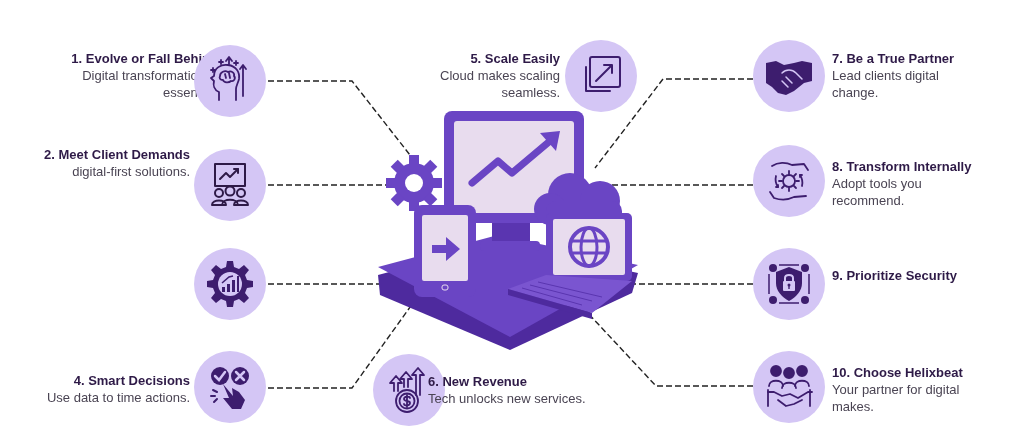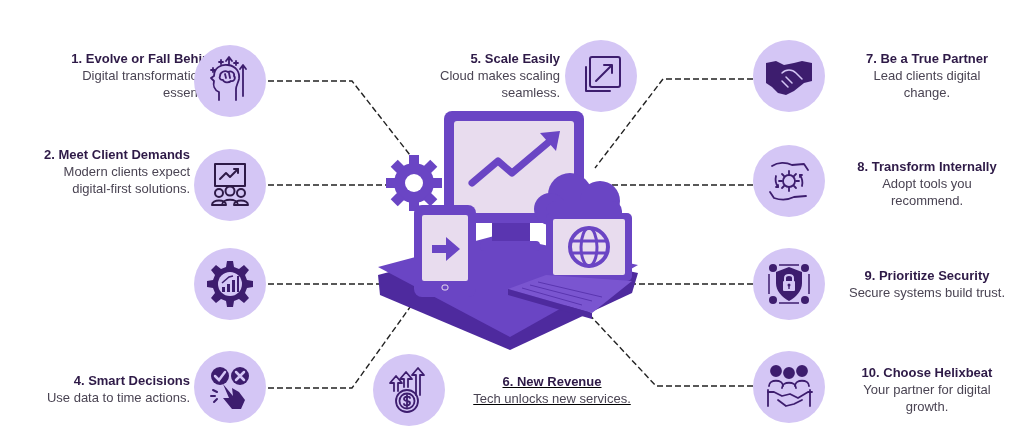--- a/index.html
+++ b/index.html
@@ -7,21 +7,21 @@
   body { position: relative; font-family: "Liberation Sans", "DejaVu Sans", sans-serif; }
   .stage { position: absolute; left: 0; top: 0; width: 1024px; height: 448px; }
   svg.lines { position: absolute; left: 0; top: 0; width: 1024px; height: 448px; }
   .circle {
     position: absolute; width: 72px; height: 72px; border-radius: 50%;
     background: #d4c6f5; display: flex; align-items: center; justify-content: center;
   }
   .circle svg { width: 50px; height: 50px; }
   .text { position: absolute; width: 200px; }
   .text.right-align { text-align: right; }
-  .text.left-align { text-align: center; }
+  .text.left-align { text-align: left; }
   .title { font-weight: bold; font-size: 13px; color: #2e1a47; line-height: 17px; }
   .desc { font-size: 13px; color: #4a4453; line-height: 17px; }
   .illus { position: absolute; left: 370px; top: 105px; width: 280px; height: 245px; }
 </style>
 </head>
 <body>
 
 <div class="stage">
 
   <svg class="lines" viewBox="0 0 1024 448">
@@ -58,21 +58,20 @@
       <path d="M38 40 V10 M35 13 L38 9 L41 13"></path>
       <path d="M24 8 V2 M21 5 L24 1 L27 5"></path>
       <path d="M14 6 H18 M16 4 V8"></path>
       <path d="M29 7 H33 M31 5 V9"></path>
       <path d="M6 14 H10 M8 12 V16"></path>
     </svg>
   </div>
 
   <div class="text right-align" style="left:5px; top:146px; width:185px;text-align:right;">
     <div class="title">2. Meet Client Demands</div>
-    <div class="desc">Modern clients expect</div>
     <div class="desc">digital-first solutions.</div>
   </div>
   <div class="circle" style="left:194px; top:149px;">
     <svg viewBox="0 0 50 50" fill="none" stroke="#2e1a47" stroke-width="2" stroke-linecap="round" stroke-linejoin="round">
       <rect x="10" y="4" width="30" height="22"></rect>
       <polyline points="15,19 21,13 25,17 33,9"></polyline>
       <polyline points="29,9 33,9 33,13"></polyline>
       <circle cx="14" cy="33" r="4"></circle>
       <circle cx="25" cy="31" r="4.5"></circle>
       <circle cx="36" cy="33" r="4"></circle>
@@ -129,21 +128,21 @@
   <div class="circle" style="left:373px; top:354px;">
     <svg viewBox="0 0 50 50" fill="none" stroke="#3d1d6e" stroke-width="1.8" stroke-linecap="round" stroke-linejoin="round">
       <path d="M10 26 V18 H6 L12 11 L18 18 H14 V26"></path>
       <path d="M20 22 V14 H16 L22 7 L28 14 H24 V22"></path>
       <path d="M32 30 V10 H28 L34 3 L40 10 H36 V30"></path>
       <circle cx="23" cy="36" r="11"></circle>
       <circle cx="23" cy="36" r="7.5"></circle>
       <path d="M26 33 C26 31 20 31 20 34 C20 37 26 35 26 38 C26 41 20 41 20 39 M23 30 V42"></path>
     </svg>
   </div>
-  <div class="text left-align" style="left:452px; top:373px; width:200px;text-decoration:underline;">
+  <div class="text left-align" style="left:428px; top:373px; width:200px;">
     <div class="title">6. New Revenue</div>
     <div class="desc">Tech unlocks new services.</div>
   </div>
 
   <div class="circle" style="left:753px; top:40px;">
     <svg viewBox="0 0 50 50">
       <path d="M2 12 L12 10 L20 14 L30 12 L38 10 L48 12 L48 30 L40 32 L30 40 L22 44 L14 42 L8 36 L2 32 Z" fill="#3d1d6e"></path>
       <path d="M18 22 C22 18 28 18 32 22 L38 28 M22 26 L28 32 M18 30 L24 36" stroke="#d4c6f5" stroke-width="1.5" fill="none" stroke-linecap="round"></path>
     </svg>
   </div>
@@ -178,40 +177,39 @@
       <rect x="24.3" y="26" width="1.4" height="4" fill="#3d1d6e"></rect>
       <circle cx="9" cy="9" r="4" fill="#3d1d6e"></circle>
       <circle cx="41" cy="9" r="4" fill="#3d1d6e"></circle>
       <circle cx="9" cy="41" r="4" fill="#3d1d6e"></circle>
       <circle cx="41" cy="41" r="4" fill="#3d1d6e"></circle>
       <path d="M15 6 H35 M15 44 H35 M5 15 V35 M45 15 V35" stroke="#3d1d6e" stroke-width="1.5" fill="none"></path>
     </svg>
   </div>
   <div class="text left-align" style="left:832px; top:267px; width:190px;">
     <div class="title">9. Prioritize Security</div>
-    <div class="desc">Secure systems build trust.</div>
   </div>
 
   <div class="circle" style="left:753px; top:351px;">
     <svg viewBox="0 0 50 50" fill="none" stroke="#3d1d6e" stroke-width="1.8" stroke-linecap="round" stroke-linejoin="round">
       <circle cx="12" cy="9" r="5" fill="#3d1d6e"></circle>
       <circle cx="25" cy="11" r="5" fill="#3d1d6e"></circle>
       <circle cx="38" cy="9" r="5" fill="#3d1d6e"></circle>
       <path d="M5 24 C5 17 19 17 19 24"></path>
       <path d="M18 26 C18 19 32 19 32 26"></path>
       <path d="M31 24 C31 17 45 17 45 24"></path>
       <path d="M4 30 H10 L18 34 L26 32 L34 36 L44 30 H48"></path>
       <path d="M4 28 V44 M46 28 V44"></path>
       <path d="M14 38 L22 44 L30 42 L38 38"></path>
     </svg>
   </div>
   <div class="text left-align" style="left:832px; top:364px; width:190px;">
     <div class="title">10. Choose Helixbeat</div>
     <div class="desc">Your partner for digital</div>
-    <div class="desc">growth.</div>
+    <div class="desc">makes.</div>
   </div>
 
   <svg class="illus" viewBox="0 0 280 245">
 
     <g>
       <path d="M8 170 L128 138 L268 168 L262 188 L140 245 L10 190 Z" fill="#4e2a9e"></path>
       <path d="M8 162 L128 130 L268 160 L140 232 Z" fill="#6a45c4"></path>
     </g>
 
     <g>

